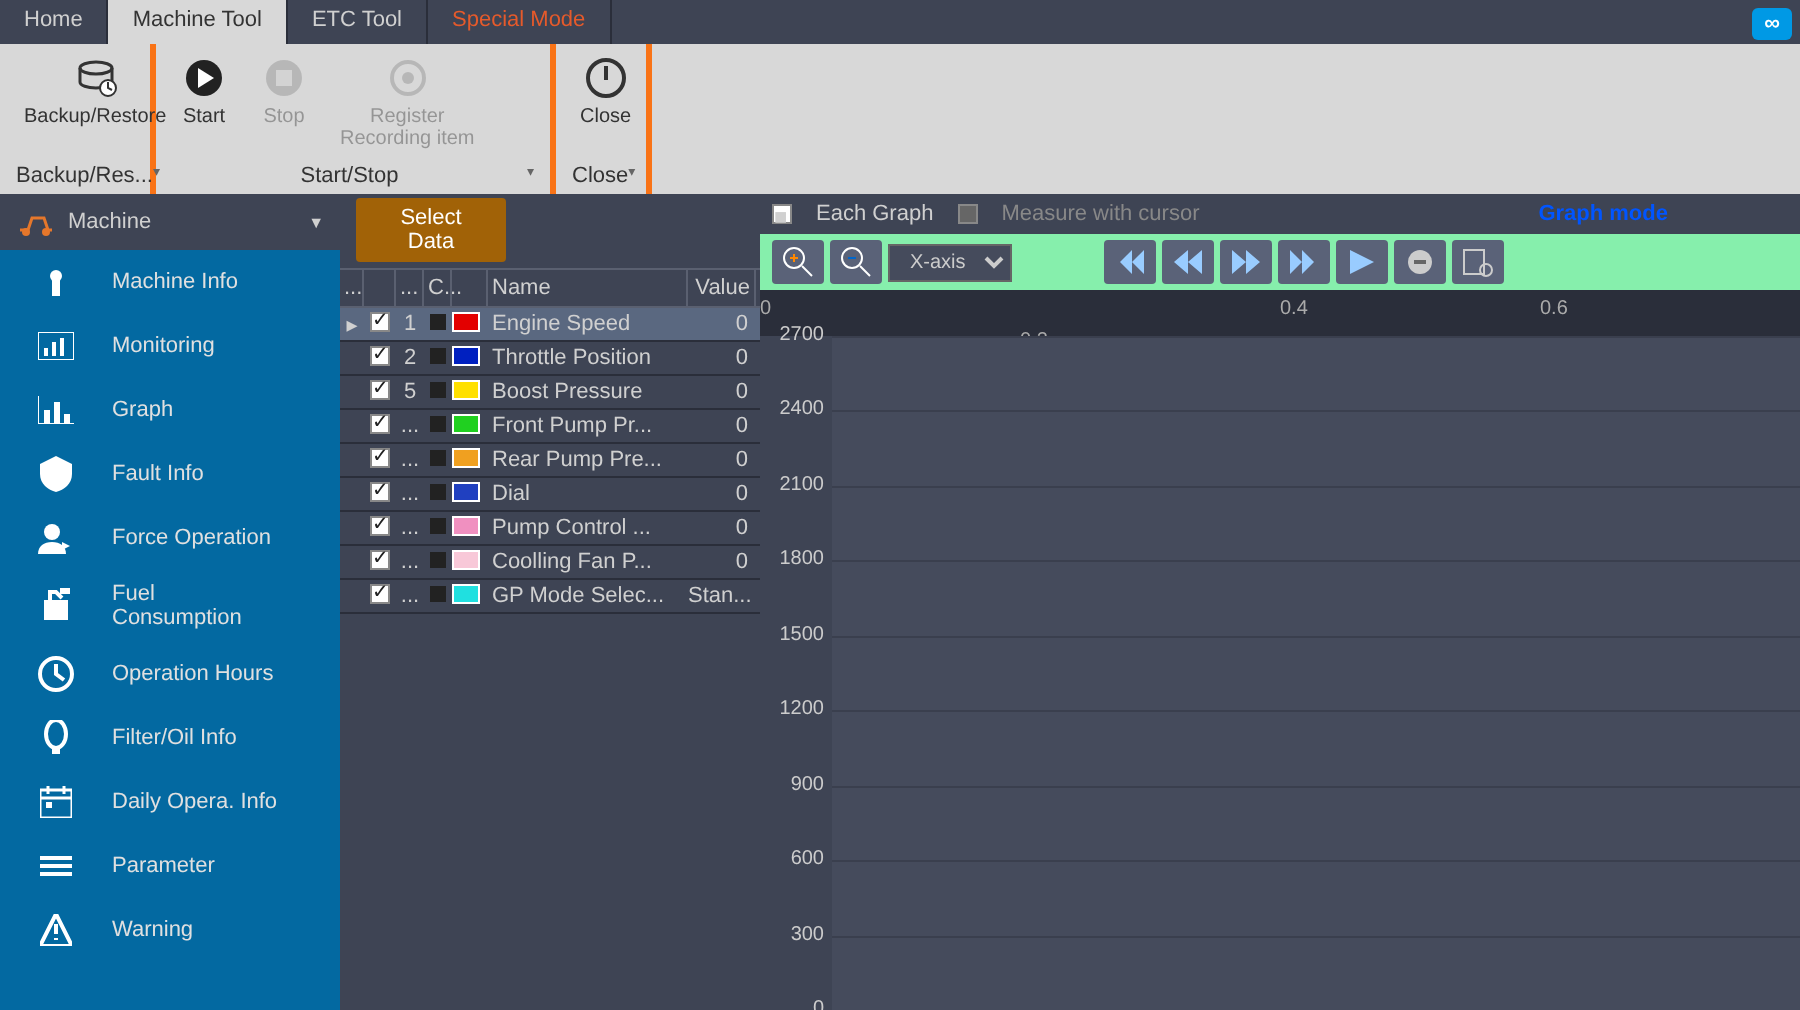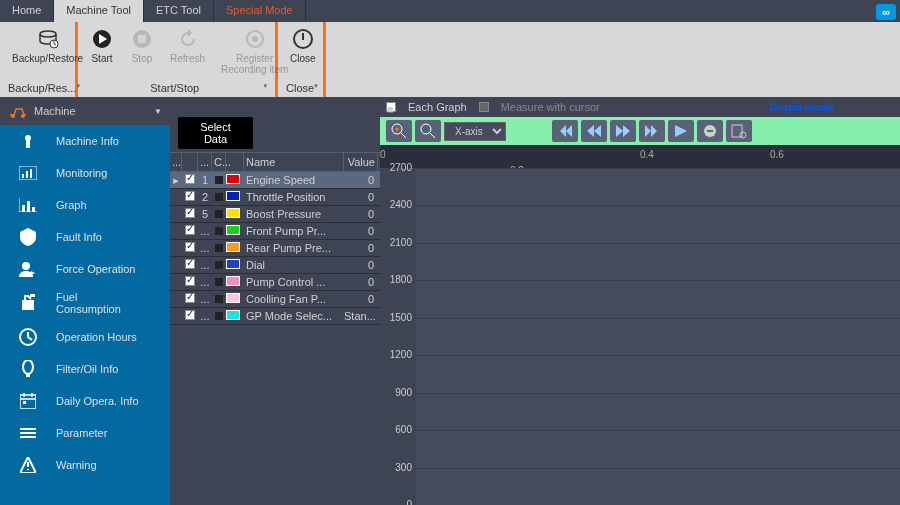--- a/index.html
+++ b/index.html
@@ -19,21 +19,21 @@
 .dd{font-size:7px;color:#666}
 .cloud-badge{position:absolute;right:4px;top:-18px;background:#0099e5;color:#fff;padding:2px 6px;border-radius:3px;font-weight:bold}
 .main{display:flex;height:408px}
 .sidebar{width:170px;background:#0369a1;overflow-y:auto}
 .sidebar-hdr{display:flex;align-items:center;padding:6px 8px;background:#3e4454;gap:6px}
 .sidebar-hdr svg{flex-shrink:0}
 .sidebar-item{display:flex;align-items:center;padding:6px 10px 6px 18px;gap:18px;cursor:pointer}
 .sidebar-item .ico{width:20px;height:20px;display:flex;align-items:center;justify-content:center;flex-shrink:0}
 .sidebar-item .txt{color:#e0e0e0;line-height:12px}
 .center{width:210px;background:#3e4454;display:flex;flex-direction:column}
-.selbtn{background:#000000;color:#fff;padding:4px 10px;margin:20px 0 3px 8px;width:75px;cursor:pointer;text-align:center;border-radius:2px}
+.selbtn{background:#a16207;color:#fff;padding:4px 10px;margin:2px 0 3px 8px;width:75px;cursor:pointer;text-align:center;border-radius:2px}
 .grid-hdr{display:flex;background:#3e4454;border-top:1px solid #5a6070;border-bottom:1px solid #5a6070;font-size:10px}
 .grid-hdr div{padding:3px 2px;border-right:1px solid #5a6070}
 .grid-row{display:flex;border-bottom:1px solid #2a2e3a;font-size:10px;height:17px;align-items:center}
 .grid-row.sel{background:#5a6880}
 .gc1{width:12px;text-align:center}
 .gc2{width:16px;text-align:center}
 .gc3{width:14px;text-align:center}
 .gc4{width:14px;text-align:center}
 .gc5{width:18px}
 .gc6{width:100px;overflow:hidden;white-space:nowrap;text-overflow:ellipsis;padding-left:2px}
@@ -104,28 +104,20 @@
             <svg width="20" height="20">
               <circle cx="10" cy="10" r="9" fill="#888"></circle>
               <rect x="6" y="6" width="8" height="8" fill="#ccc"></rect>
             </svg>
           </span>
         <span class="lbl">Stop</span>
       </div>
       <div class="ribbon-btn disabled">
         <span class="ico">
             <svg width="20" height="20">
-              <path d="M10 3a7 7 0 1 0 7 7h-2a5 5 0 1 1-5-5v3l4-4-4-4z" fill="#888"></path>
-            </svg>
-          </span>
-        <span class="lbl">Refresh</span>
-      </div>
-      <div class="ribbon-btn disabled">
-        <span class="ico">
-            <svg width="20" height="20">
               <circle cx="10" cy="10" r="8" fill="none" stroke="#888" stroke-width="2"></circle>
               <circle cx="10" cy="10" r="3" fill="#888"></circle>
             </svg>
           </span>
         <span class="lbl" style="white-space:pre">Register
 Recording item</span>
       </div>
     </div>
     <div class="ribbon-footer">
         <span></span>

